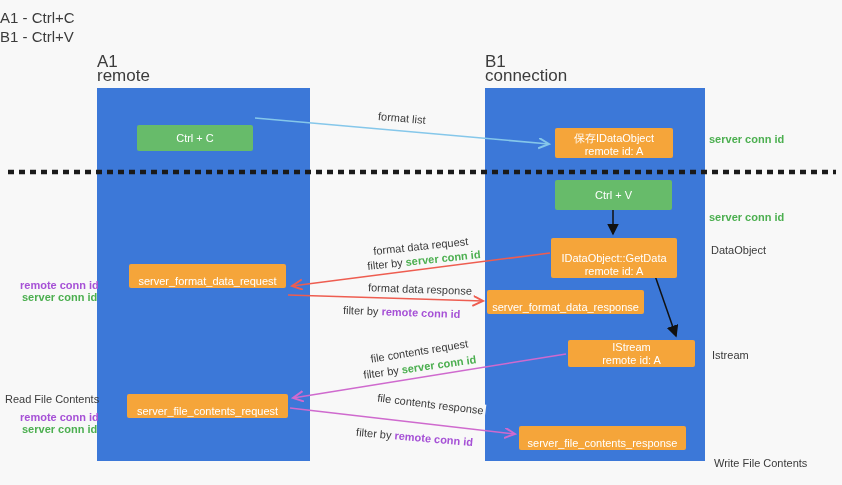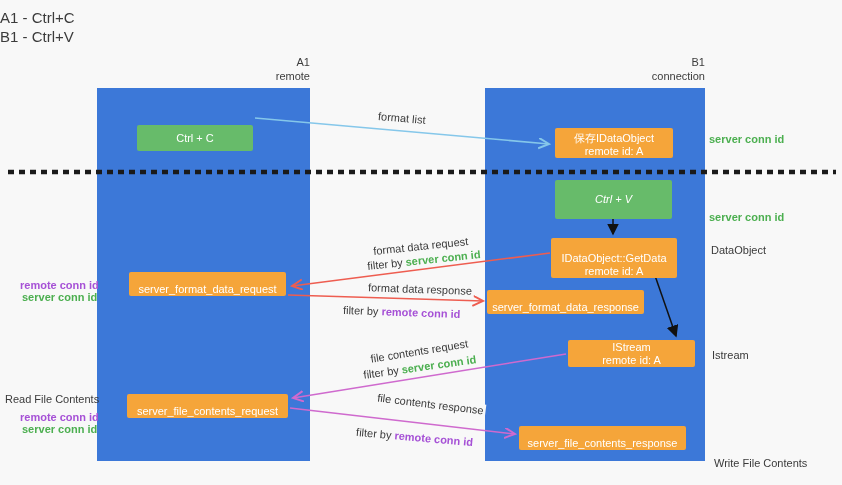--- a/index.html
+++ b/index.html
@@ -4,21 +4,21 @@
 <style>
   :root{
     --bg:#f8f8f8; --lane:#3c78d8; --green-box:#67bb6a; --orange-box:#f5a53a;
     --arrow-blue:#85c7ea; --arrow-red:#ee5d50; --arrow-magenta:#cf6ace;
     --text-green:#4caf50; --text-purple:#a651d6; --text-dark:#3a3a3a;
   }
   html,body{margin:0;padding:0;}
   body{font-family:"Liberation Sans",sans-serif;background:var(--bg);}
   .canvas{position:relative;width:842px;height:485px;background:var(--bg);overflow:hidden;}
   .lane{position:absolute;background:var(--lane);z-index:1;}
-  .lane-header{position:absolute;z-index:1;text-align:right;font-size:11px;line-height:14px;color:#3c3c3c;}
+  .lane-header{position:absolute;z-index:1;text-align:left;font-size:17px;line-height:14px;color:#3c3c3c;}
   .title{position:absolute;left:0;top:8px;width:820px;font-size:15px;line-height:19px;color:#3b3b3b;z-index:1;}
   svg.arrows{position:absolute;left:0;top:0;z-index:2;}
   .node{position:absolute;display:flex;align-items:center;justify-content:center;color:#fff;font-size:11px;line-height:13px;text-align:center;border-radius:2px;z-index:3;white-space:nowrap;}
   .node.green{background:var(--green-box);}
   .node.orange{background:var(--orange-box);align-items:flex-end;}
   .elabel{position:absolute;font-size:11px;color:var(--text-dark);white-space:nowrap;background:var(--bg);padding:0 2px;z-index:4;transform-origin:center;}
   .slabel{position:absolute;font-size:11px;white-space:nowrap;z-index:4;}
   .green-t{color:var(--text-green);font-weight:bold;}
   .purple-t{color:var(--text-purple);font-weight:bold;}
   .dark-t{color:var(--text-dark);}
@@ -82,32 +82,32 @@
     <span>Ctrl + C</span>
   </div>
 
   <div class="node orange" style="left:555px;top:128px;width:118px;height:30px;">
     <div>
       <div>保存IDataObject</div>
       <div>remote id: A</div>
     </div>
   </div>
 
-  <div class="node green" style="left:555px;top:180px;width:117px;height:39px;font-style:italic;">
+  <div class="node green" style="left:555px;top:180px;width:117px;height:30px;">
     <span>Ctrl + V</span>
   </div>
 
   <div class="node orange" style="left:551px;top:238px;width:126px;height:40px;">
     <div>
       <div>IDataObject::GetData</div>
       <div>remote id: A</div>
     </div>
   </div>
 
-  <div class="node orange" style="left:129px;top:272px;width:157px;height:24px;">
+  <div class="node orange" style="left:129px;top:264px;width:157px;height:24px;">
     <span>server_format_data_request</span>
   </div>
 
   <div class="node orange" style="left:487px;top:290px;width:157px;height:24px;">
     <span>server_format_data_response</span>
   </div>
 
   <div class="node orange" style="left:568px;top:340px;width:127px;height:27px;">
     <div>
       <div>IStream</div>

